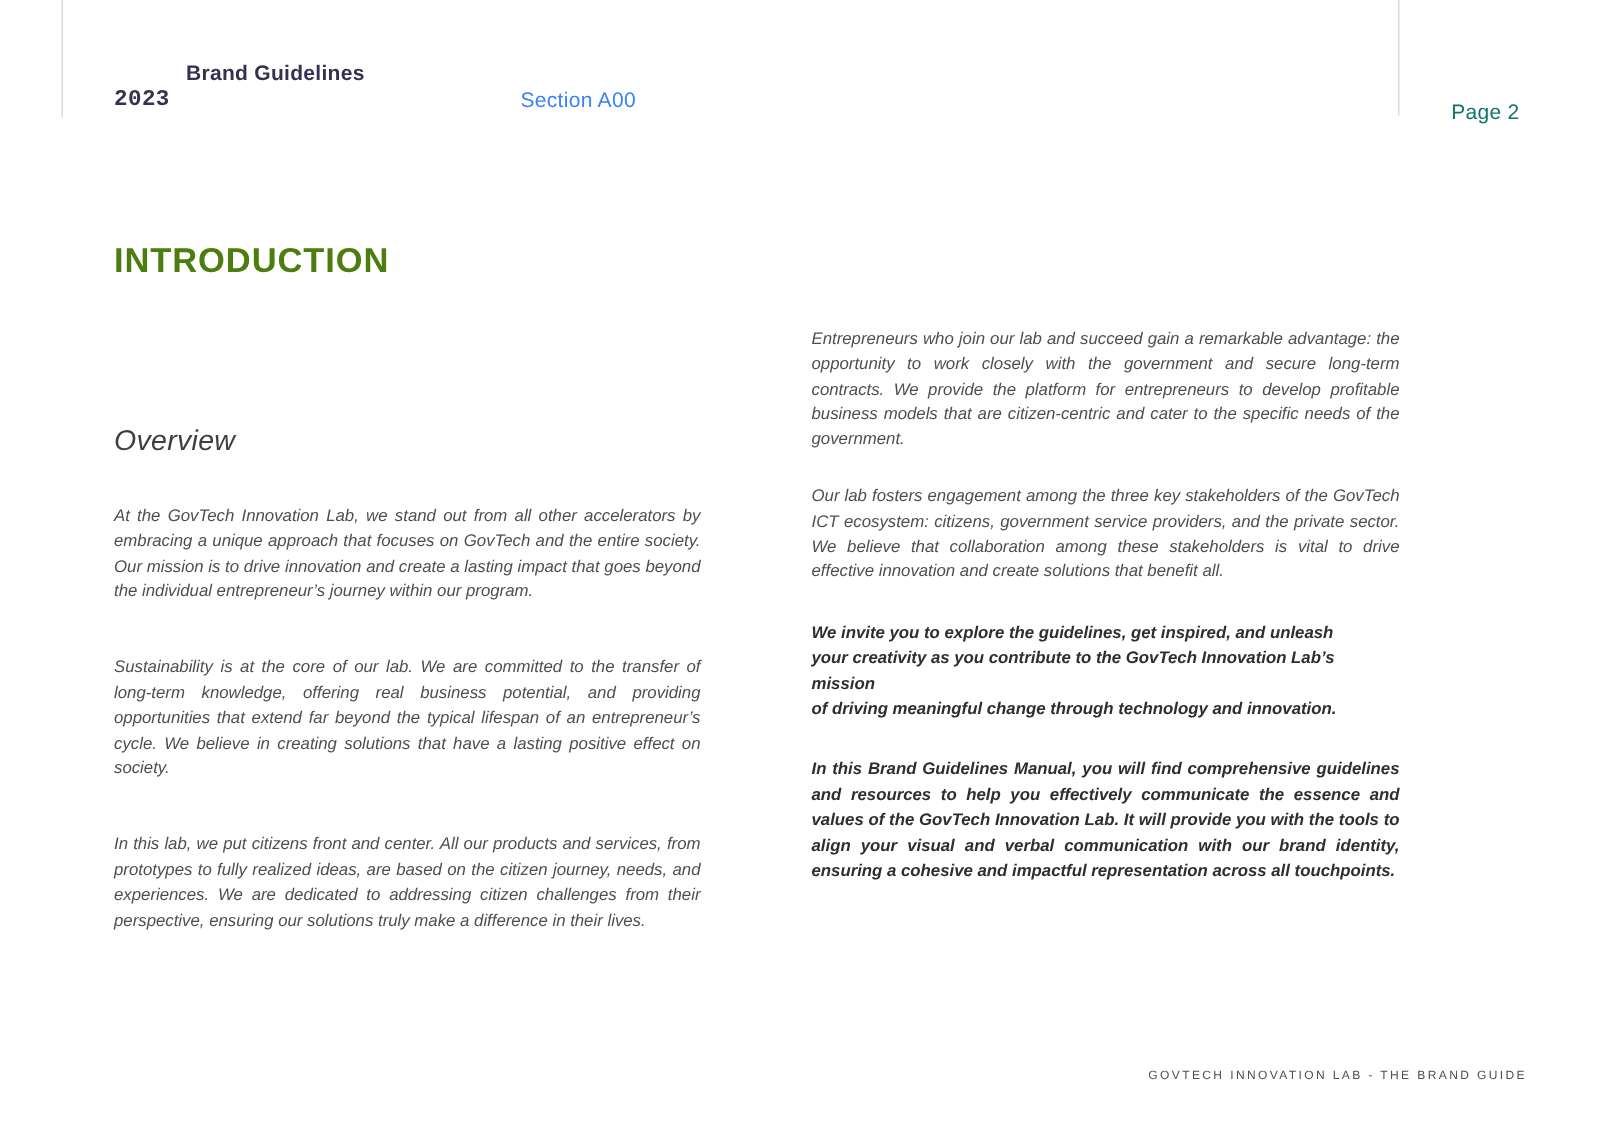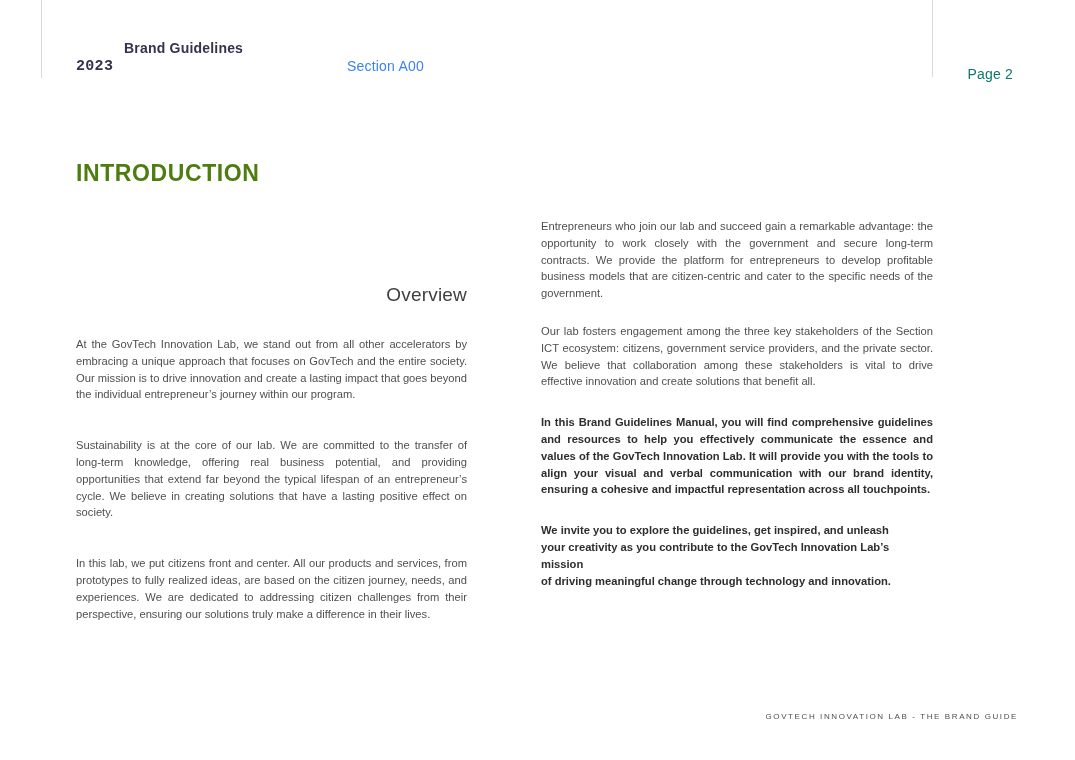--- a/index.html
+++ b/index.html
@@ -67,39 +67,39 @@
     font-size: 23px;
     font-weight: 800;
     letter-spacing: 0.6px;
     color: #4d7c0f;
   }
   .col {
     position: absolute;
     font-size: 11.2px;
     line-height: 16.8px;
     color: #4f4f4f;
+    font-style: italic;
   }
   .col-left {
     left: 76px;
     top: 283px;
     width: 391px;
   }
   .col-right {
     left: 541px;
     top: 218px;
     width: 392px;
   }
   .col h2 {
     margin: 0;
     font-size: 19px;
     line-height: 23px;
     font-weight: 400;
     color: #3f3f3f;
     letter-spacing: 0.2px;
-    text-align: right;
   }
   .col p {
     margin: 0;
     text-align: justify;
   }
   .col-left p.first { margin-top: 30px; }
   .col-left p + p   { margin-top: 34px; }
   .col-right p + p  { margin-top: 21px; }
   .col-right p.bold {
     font-weight: 700;
@@ -141,22 +141,22 @@
 
   <div class="col col-left">
     <h2>Overview</h2>
     <p class="first">At the GovTech Innovation Lab, we stand out from all other accelerators by embracing a unique approach that focuses on GovTech and the entire society. Our mission is to drive innovation and create a lasting impact that goes beyond the individual entrepreneur’s journey within our program.</p>
     <p>Sustainability is at the core of our lab. We are committed to the transfer of long-term knowledge, offering real business potential, and providing opportunities that extend far beyond the typical lifespan of an entrepreneur’s cycle. We believe in creating solutions that have a lasting positive effect on society.</p>
     <p>In this lab, we put citizens front and center. All our products and services, from prototypes to fully realized ideas, are based on the citizen journey, needs, and experiences. We are dedicated to addressing citizen challenges from their perspective, ensuring our solutions truly make a difference in their lives.</p>
   </div>
 
   <div class="col col-right">
     <p>Entrepreneurs who join our lab and succeed gain a remarkable advantage: the opportunity to work closely with the government and secure long-term contracts. We provide the platform for entrepreneurs to develop profitable business models that are citizen-centric and cater to the specific needs of the government.</p>
-    <p>Our lab fosters engagement among the three key stakeholders of the Section ICT ecosystem: citizens, government service providers, and the private sector. We believe that collaboration among these stakeholders is vital to drive effective innovation and create solutions that benefit all.</p>
-    <p class="bold">In this Brand Guidelines Manual, you will find comprehensive guidelines and resources to help you effectively communicate the essence and values of the GovTech Innovation Lab. It will provide you with the tools to align your visual and verbal communication with our brand identity, ensuring a cohesive and impactful representation across all touchpoints.</p>
+    <p>Our lab fosters engagement among the three key stakeholders of the GovTech ICT ecosystem: citizens, government service providers, and the private sector. We believe that collaboration among these stakeholders is vital to drive effective innovation and create solutions that benefit all.</p>
     <p class="bold lines">We invite you to explore the guidelines, get inspired, and unleash
 your creativity as you contribute to the GovTech Innovation Lab’s mission
 of driving meaningful change through technology and innovation.</p>
+    <p class="bold">In this Brand Guidelines Manual, you will find comprehensive guidelines and resources to help you effectively communicate the essence and values of the GovTech Innovation Lab. It will provide you with the tools to align your visual and verbal communication with our brand identity, ensuring a cohesive and impactful representation across all touchpoints.</p>
   </div>
 
   <div class="footer-line">GOVTECH INNOVATION LAB - THE BRAND GUIDE</div>
 
 </div>
 
 </body></html>

